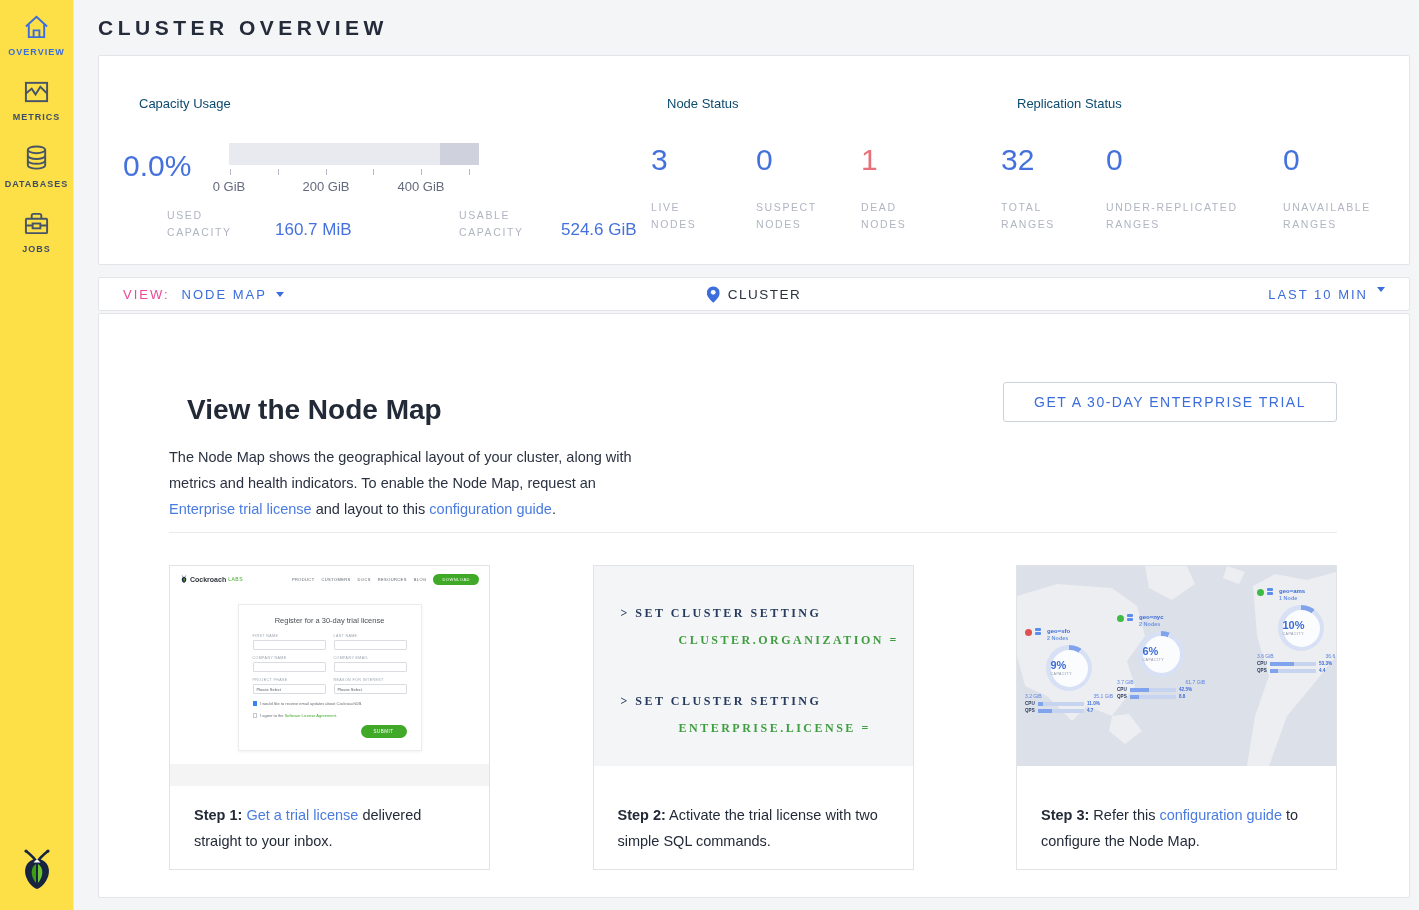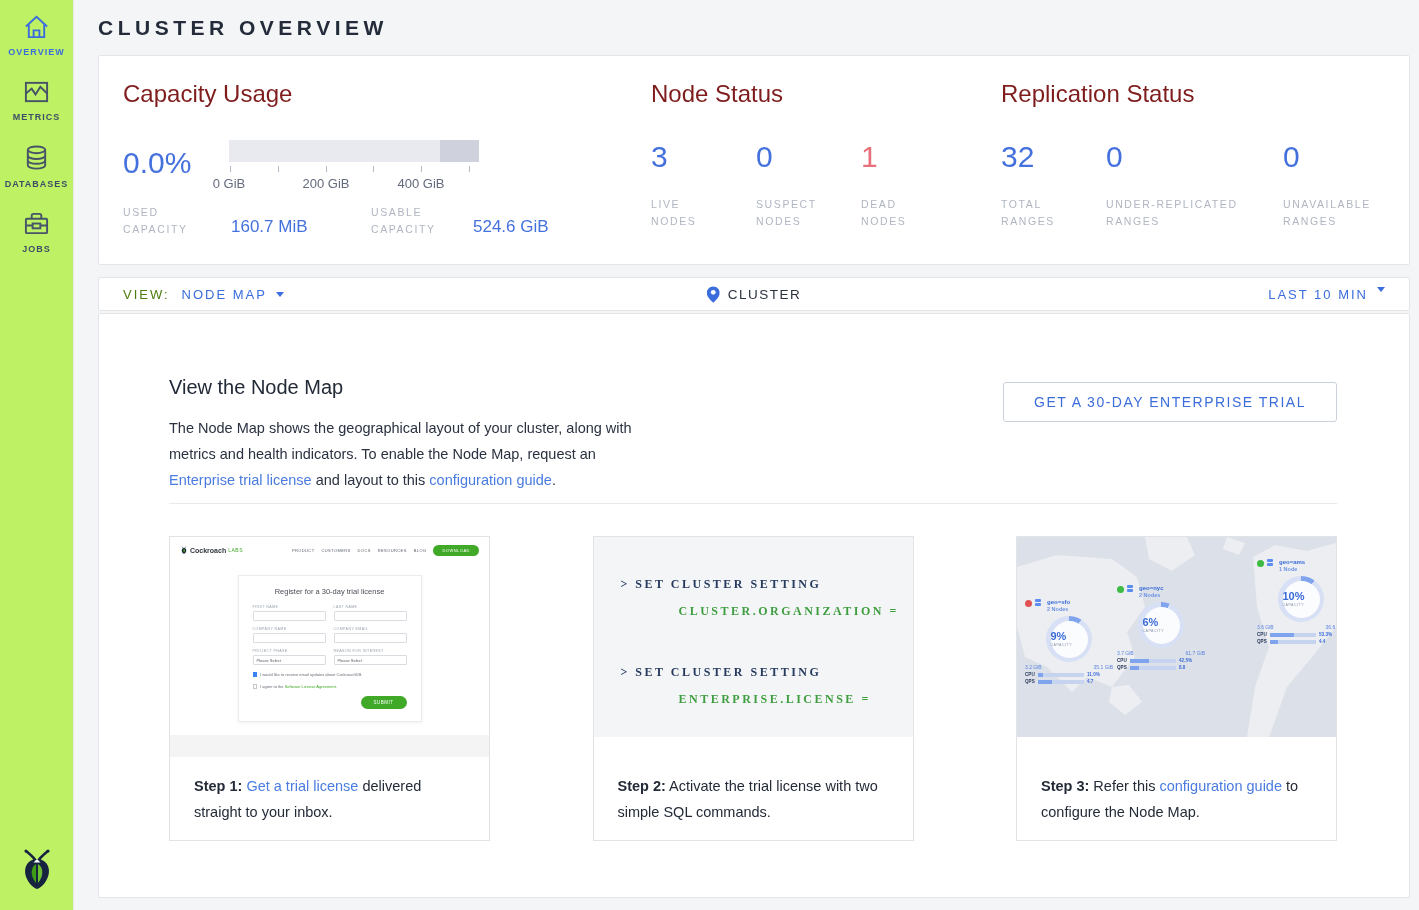--- a/index.html
+++ b/index.html
@@ -6,91 +6,91 @@
   html,body { margin:0; padding:0; }
   body {
     width:1419px; height:910px; overflow:hidden;
     background:#f4f5f6;
     font-family:"Liberation Sans", sans-serif;
     color:#242b38;
   }
   
   .sidebar {
     position:fixed; left:0; top:0; width:74px; height:910px;
-    background:#bef264; border-right:1px solid #e7e8ec;
+    background:#fde047; border-right:1px solid #e7e8ec;
     display:flex; flex-direction:column; align-items:center;
     padding-top:14px; z-index:5;
   }
   .nav-item { width:74px; text-align:center; margin-bottom:22px; cursor:pointer; }
   .nav-item svg { display:block; margin:0 auto 7px auto; }
   .nav-label { font-size:9px; letter-spacing:1px; font-weight:700; color:#3e4d66; }
   .nav-item.active .nav-label { color:#3b6ddc; }
   .sidebar-logo { margin-top:auto; margin-bottom:14px; }
 
   
   .main { margin-left:74px; padding:0 9px 0 24px; }
   .page-title {
     height:55px; display:flex; align-items:center;
     font-size:21px; font-weight:700; letter-spacing:4.5px; color:#242c3b;
   }
   .panel { background:#fff; border:1px solid #e4e5e9; border-radius:2px; }
 
   
   .stats-panel { height:210px; display:flex; }
-  .stats-panel h2 { margin:0; font-size:24px; font-weight:500; color:#7f1d1d; }
+  .stats-panel h2 { margin:16px; font-size:13px; font-weight:500; color:#0c4a6e; }
   .sec-capacity { width:552px; padding:24px 0 0 24px; }
   .sec-nodes    { width:350px; padding:24px 0 0 0; }
   .sec-repl     { flex:1;      padding:24px 0 0 0; }
 
   .cap-body { display:flex; margin-top:32px; }
   .cap-pct { width:106px; font-size:30px; font-weight:500; color:#4471dd; padding-top:6px; }
   .gauge { position:relative; }
   .gauge-bar { width:250px; height:22px; background:#e9eaef; position:relative; }
   .gauge-bar-dark { position:absolute; right:0; top:0; height:22px; width:39px; background:#cfd2dd; }
   .gauge-ticks { position:relative; height:7px; margin-top:4px; }
   .gauge-ticks i { position:absolute; top:0; width:1px; height:6px; background:#b6bac6; }
   .gauge-ticks i:nth-child(1){left:1px} .gauge-ticks i:nth-child(2){left:49px}
   .gauge-ticks i:nth-child(3){left:97px} .gauge-ticks i:nth-child(4){left:144px}
   .gauge-ticks i:nth-child(5){left:192px} .gauge-ticks i:nth-child(6){left:240px}
   .gauge-labels { position:relative; height:16px; margin-top:3px; font-size:13px; color:#646b7e; }
   .gauge-labels span { position:absolute; transform:translateX(-50%); white-space:nowrap; }
   .gl-0{left:0} .gl-1{left:97px} .gl-2{left:192px}
 
   .cap-foot { display:flex; align-items:flex-end; margin-top:12px; }
-  .cap-lbl { font-size:10.5px; letter-spacing:1.6px; color:#b0b5c1; line-height:17px; font-weight:400; }
+  .cap-lbl { font-size:10.5px; letter-spacing:1.6px; color:#b0b5c1; line-height:17px; font-weight:400;margin-left:44px; }
   .cap-lbl.w1 { width:108px; } .cap-lbl.w2 { width:102px; }
   .cap-val { font-size:17px; color:#4471dd; padding-bottom:1px; }
   .cap-val.w1 { width:140px; }
 
   .stat-row { display:flex; margin-top:32px; }
   .stat { width:105px; }
   .stat.wide { width:177px; }
   .stat-num { font-size:30px; font-weight:500; color:#4471dd; line-height:34px; }
   .stat-num.danger { color:#e8707a; }
   .stat-lbl { margin-top:22px; font-size:10.5px; letter-spacing:1.6px; color:#b0b5c1; line-height:17px; }
 
   
   .view-bar {
     height:34px; margin-top:12px; display:flex; align-items:center;
     padding:0 24px; position:relative; font-size:13px;
   }
-  .vb-label { color:#4d7c0f; letter-spacing:2px; margin-right:12px; }
+  .vb-label { color:#ec4899; letter-spacing:2px; margin-right:12px; }
   .vb-value { color:#3b6ddc; letter-spacing:2px; cursor:pointer; display:flex; align-items:center; }
   .chev { width:0; height:0; border-left:4px solid transparent; border-right:4px solid transparent;
           border-top:5px solid #3b6ddc; display:inline-block; margin-left:9px; }
   .vb-center { position:absolute; left:50%; transform:translateX(-50%);
                display:flex; align-items:center; color:#2a3240; letter-spacing:1.5px; font-size:13.5px; }
   .vb-center svg { margin-right:8px; }
   .vb-right { margin-left:auto; color:#3b6ddc; letter-spacing:2px; cursor:pointer; display:flex; align-items:flex-start; }
 
   
   .map-panel { margin-top:2px; height:585px; }
   .nm-header { display:flex; justify-content:space-between; padding:62px 72px 0 70px; }
   .nm-left { width:470px; }
-  .nm-heading { margin:0; font-size:20px; font-weight:400; color:#222a37; }
+  .nm-heading { margin:18px; font-size:28px; font-weight:700; color:#222a37; }
   .nm-desc { margin-top:16px; font-size:14.5px; line-height:26px; color:#2a3140; }
   a.link, .link { color:#4a7ce0; text-decoration:none; cursor:pointer; }
   .cta-btn {
     height:40px; padding:0 30px; background:#fff; border:1px solid #cbd1db; border-radius:3px;
     color:#3b6ddc; font-size:14px; letter-spacing:1.5px; font-family:"Liberation Sans",sans-serif;
     cursor:pointer; align-self:flex-start; margin-top:6px;
   }
   .nm-divider { border:none; border-top:1px solid #e9eaec; margin:10px 72px 0 70px; }
 
   .cards { display:flex; justify-content:space-between; margin:32px 72px 0 70px; }

